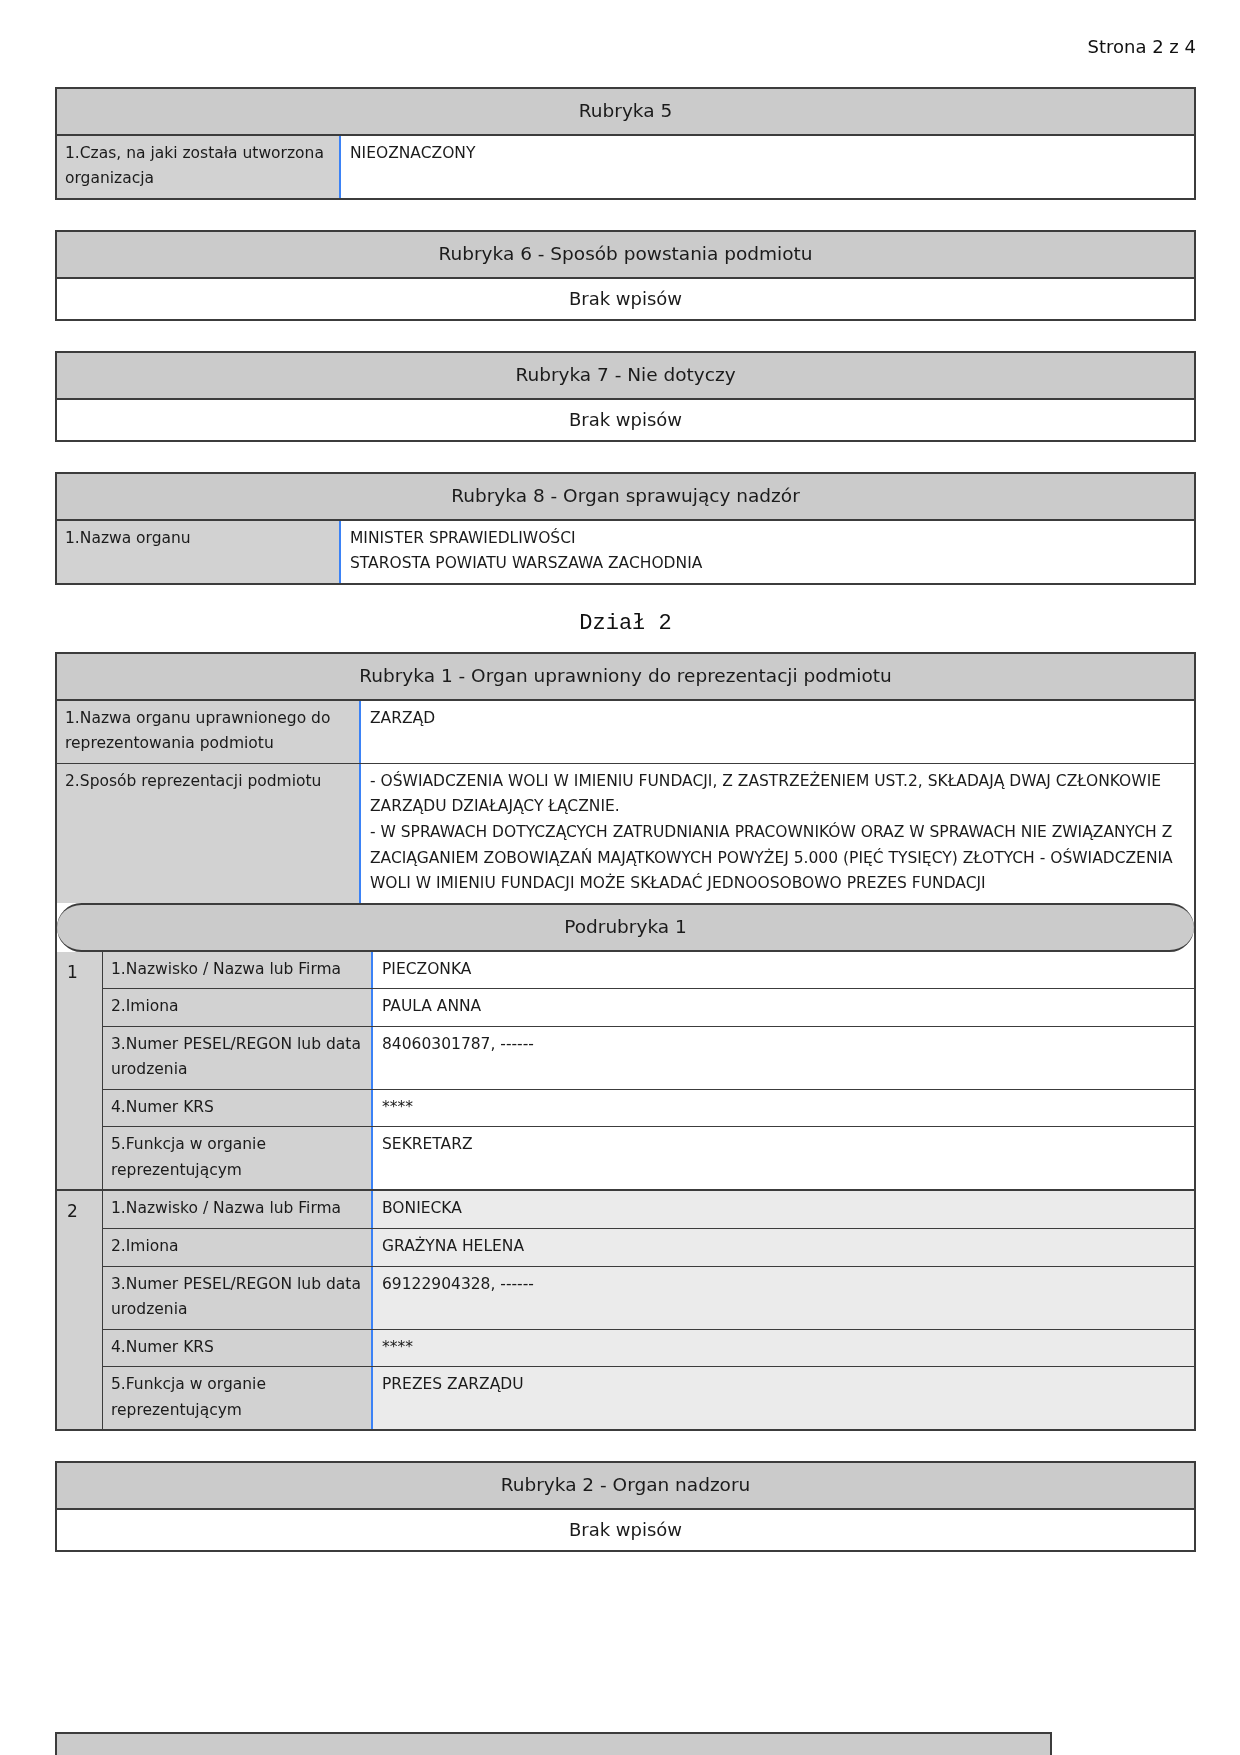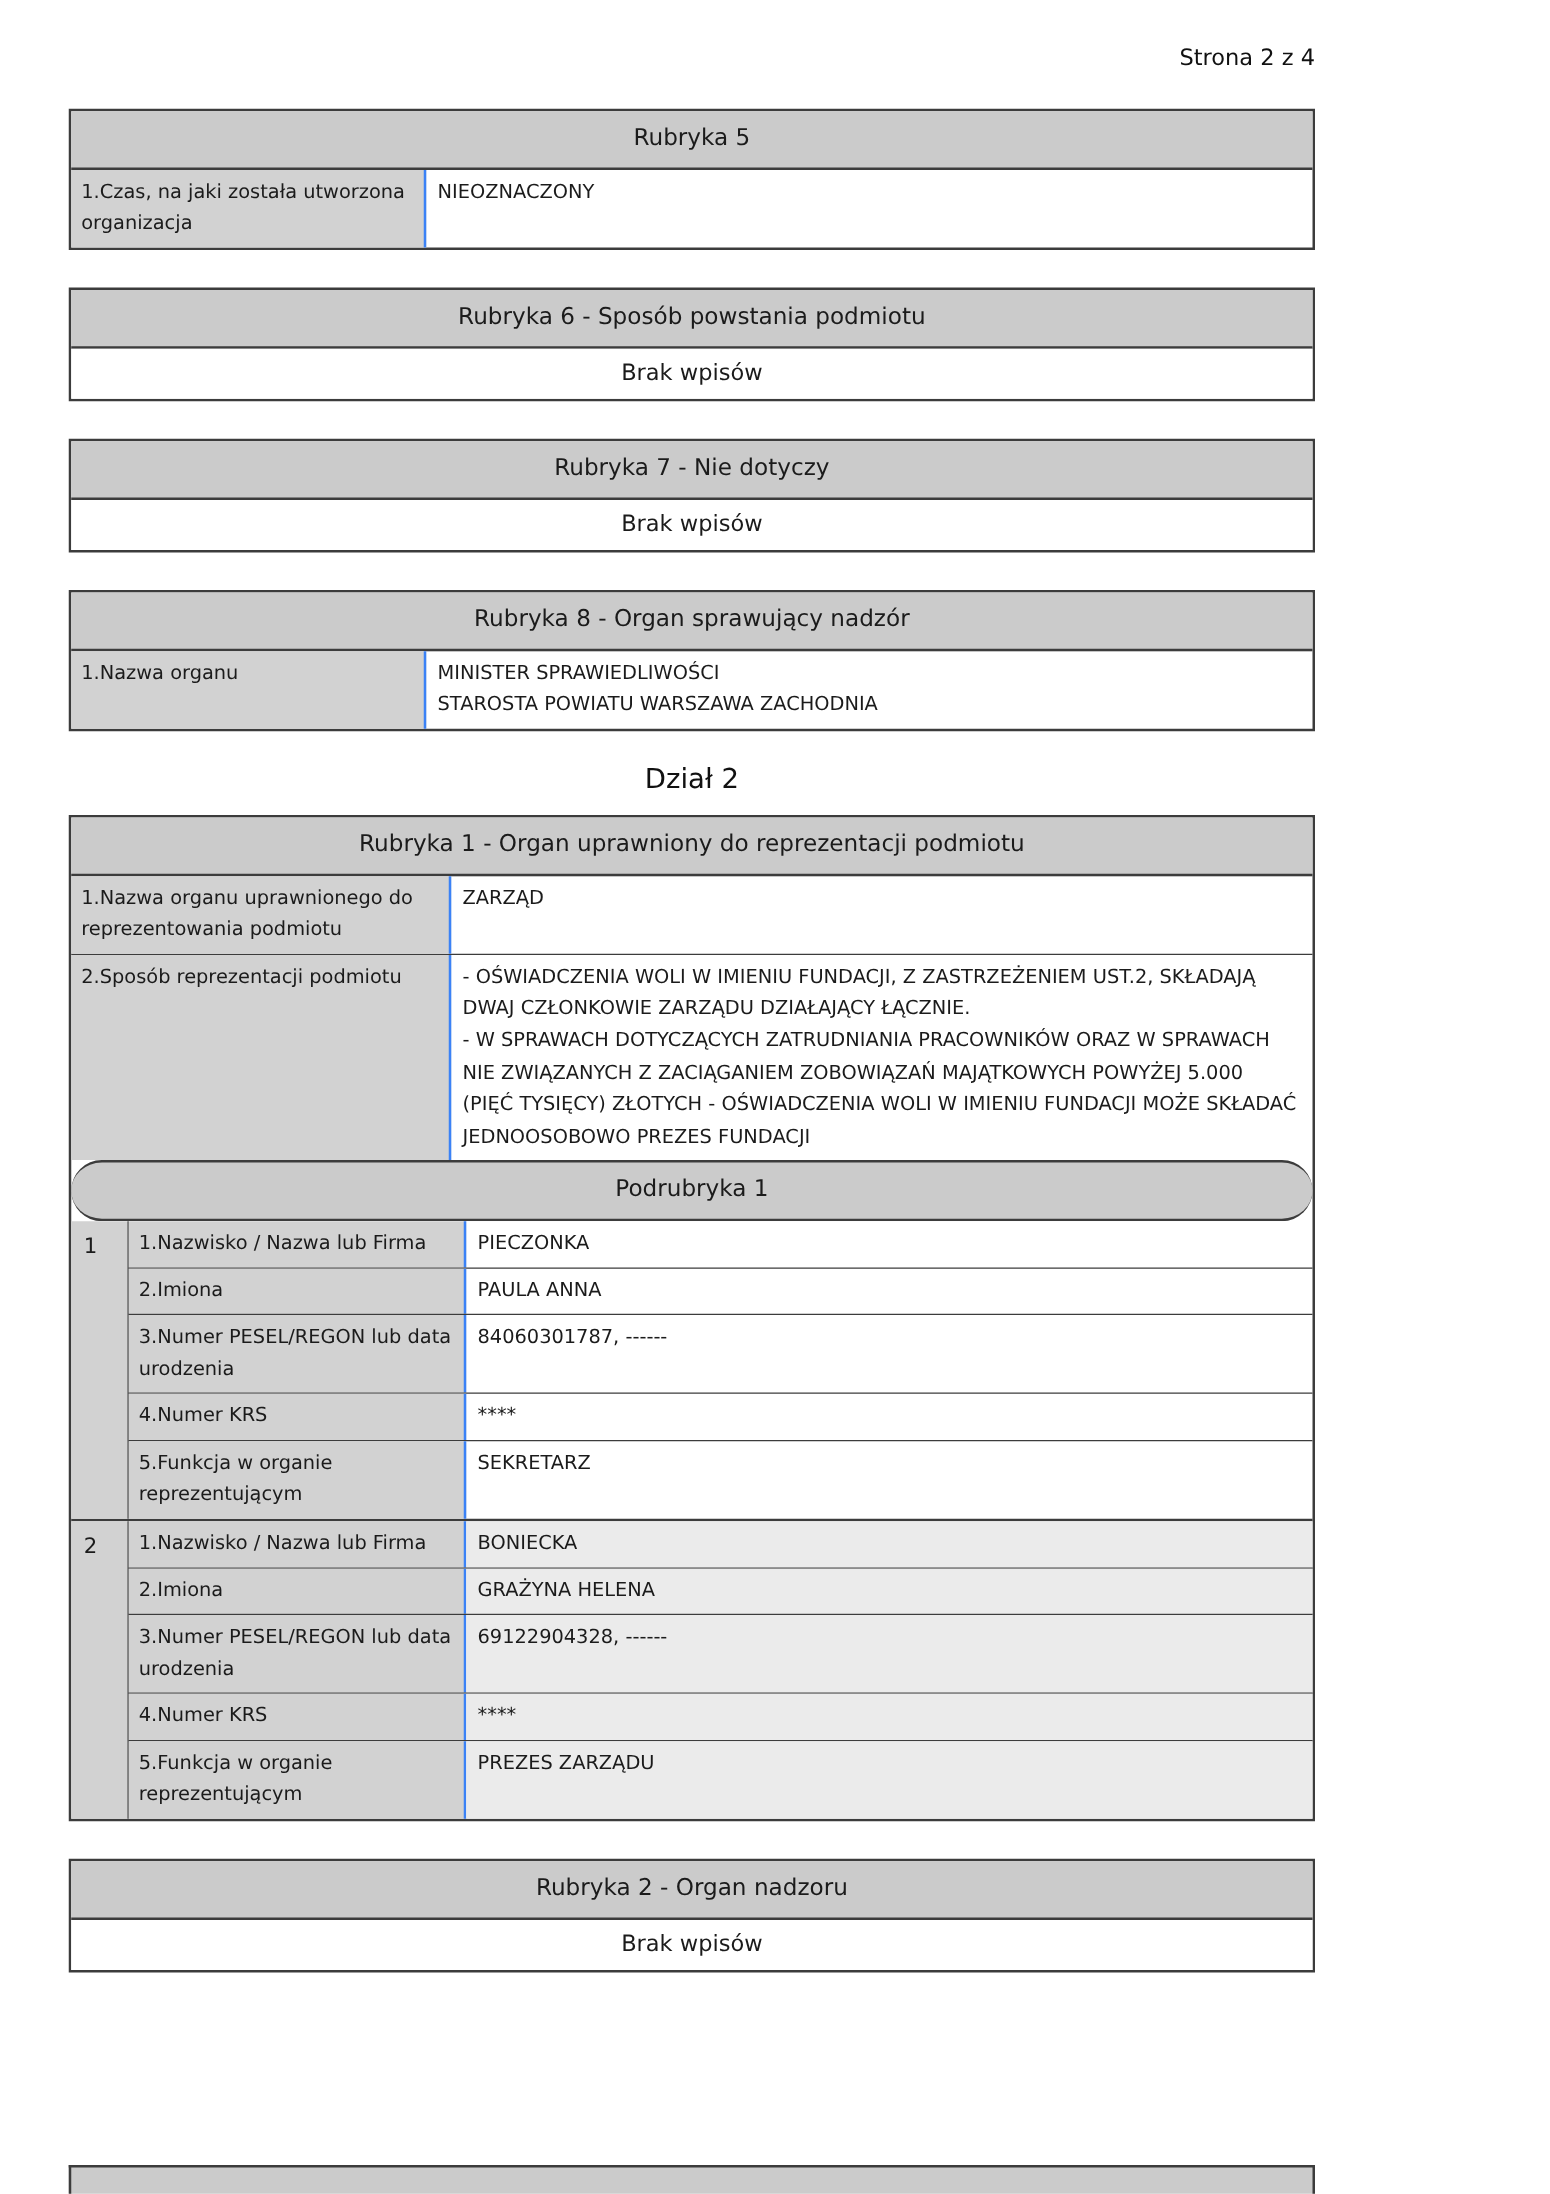--- a/index.html
+++ b/index.html
@@ -12,21 +12,21 @@
   body {
     width: 1240px;
     height: 1755px;
     position: relative;
     overflow: hidden;
   }
   .content {
     position: absolute;
     left: 55px;
     top: 0;
-    width: 997px;
+    width: 1141px;
   }
   .page-num {
     text-align: right;
     padding-top: 36px;
     font-size: 18px;
     color: #111;
   }
   .tbl {
     border: 2px solid #3c3c3c;
     margin-top: 30px;
@@ -73,20 +73,21 @@
     font-size: 15.5px;
     line-height: 1.65;
     white-space: pre-line;
     box-sizing: border-box;
   }
   .dzial-heading {
     text-align: center;
     font-size: 22px;
     margin-top: 26px;
     color: #111;
+    font-family: Liberation Mono, monospace;
   }
   
   .person {
     display: flex;
     border-top: 2px solid #3c3c3c;
     align-items: stretch;
   }
   .person-num {
     width: 46px;
     flex: 0 0 46px;

